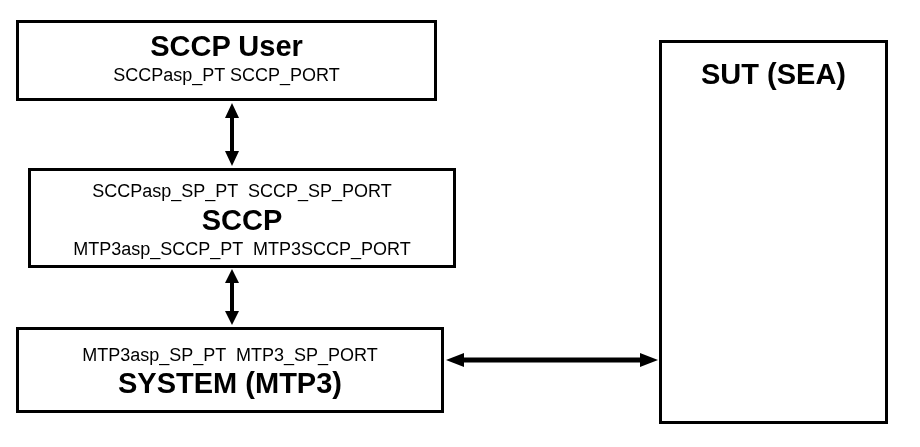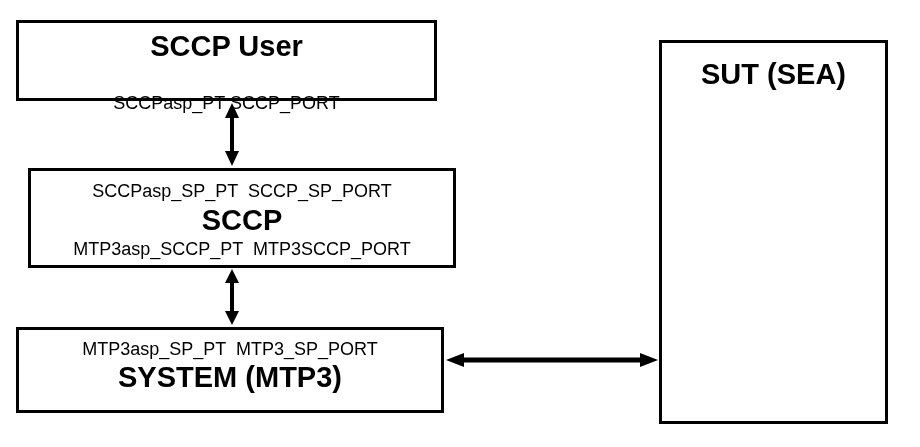--- a/index.html
+++ b/index.html
@@ -31,23 +31,23 @@
     line-height: 33px;
     white-space: pre;
   }
 
   .box-ports {
     font-size: 18px;
     line-height: 24px;
     white-space: pre;
   }
 
-  .box-sccp-user   { left: 16px;  top: 20px;  width: 421px; height: 81px;  padding-top: 7px; gap: 28px; }
+  .box-sccp-user   { left: 16px;  top: 20px;  width: 421px; height: 81px;  padding-top: 7px; }
   .box-sccp        { left: 28px;  top: 168px; width: 428px; height: 100px; padding-top: 8px; }
-  .box-system-mtp3 { left: 16px;  top: 327px; width: 428px; height: 86px;  padding-top: 7px; }
+  .box-system-mtp3 { left: 16px;  top: 327px; width: 428px; height: 86px;  padding-top: 13px; }
   .box-sut         { left: 659px; top: 40px;  width: 229px; height: 384px; padding-top: 15px; }
 
   .box-sccp .box-title { line-height: 34px; }
 
   .arrow { position: absolute; display: block; }
   .arrow line    { stroke: var(--ink); }
   .arrow polygon { fill: var(--ink); stroke: none; }
 
   .arrow-v1 { left: 222px; top: 102px; width: 20px; height: 65px; }
   .arrow-v2 { left: 222px; top: 268px; width: 20px; height: 58px; }

